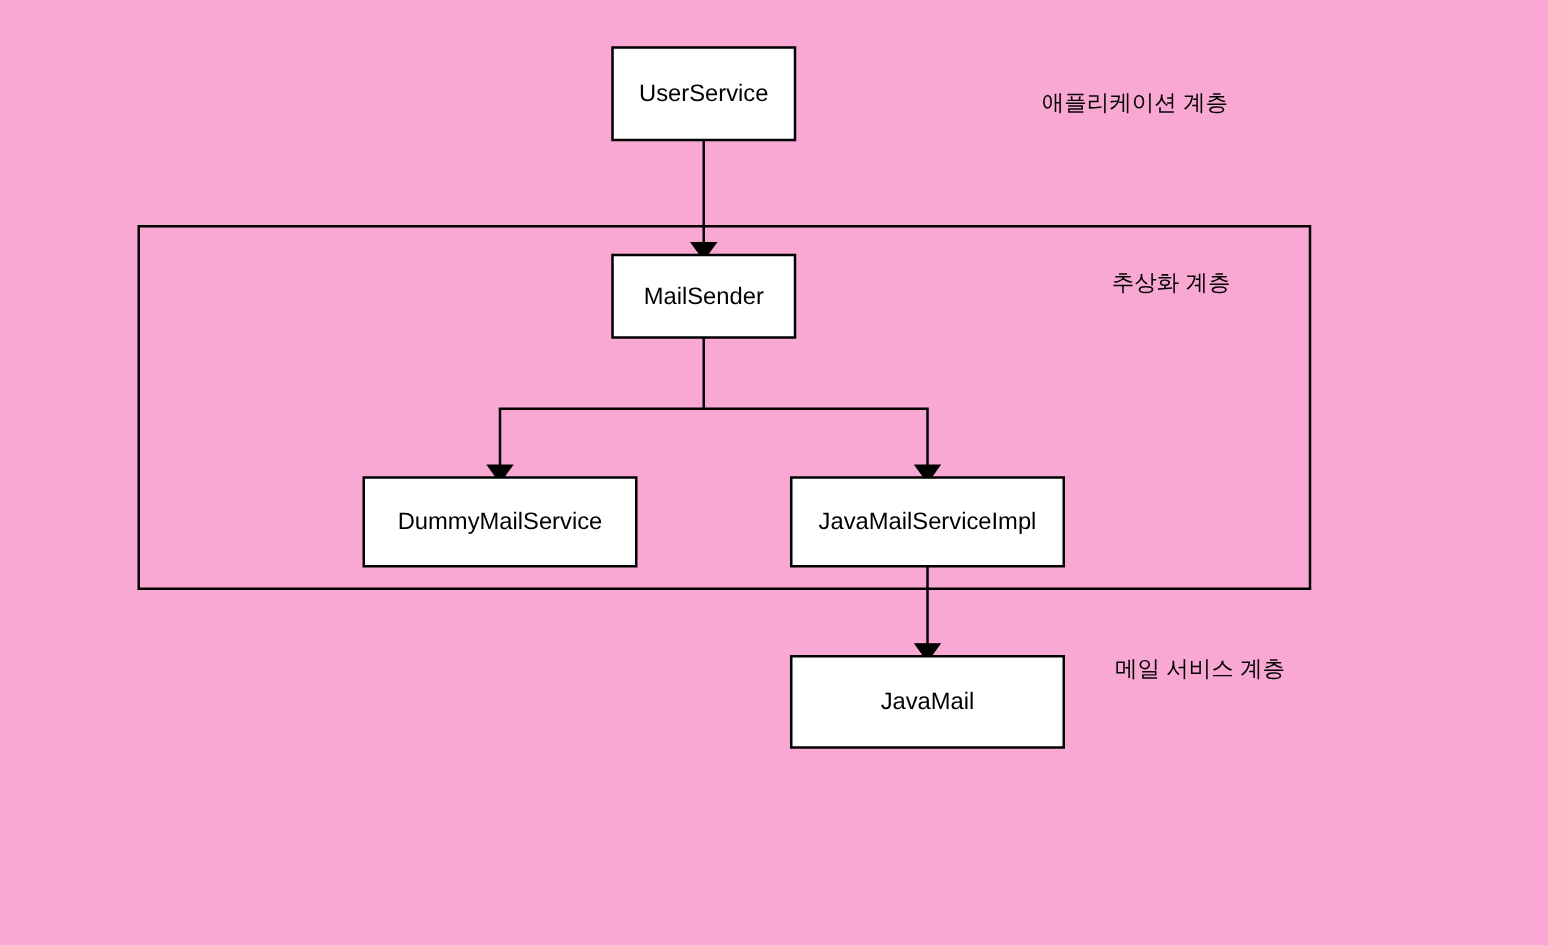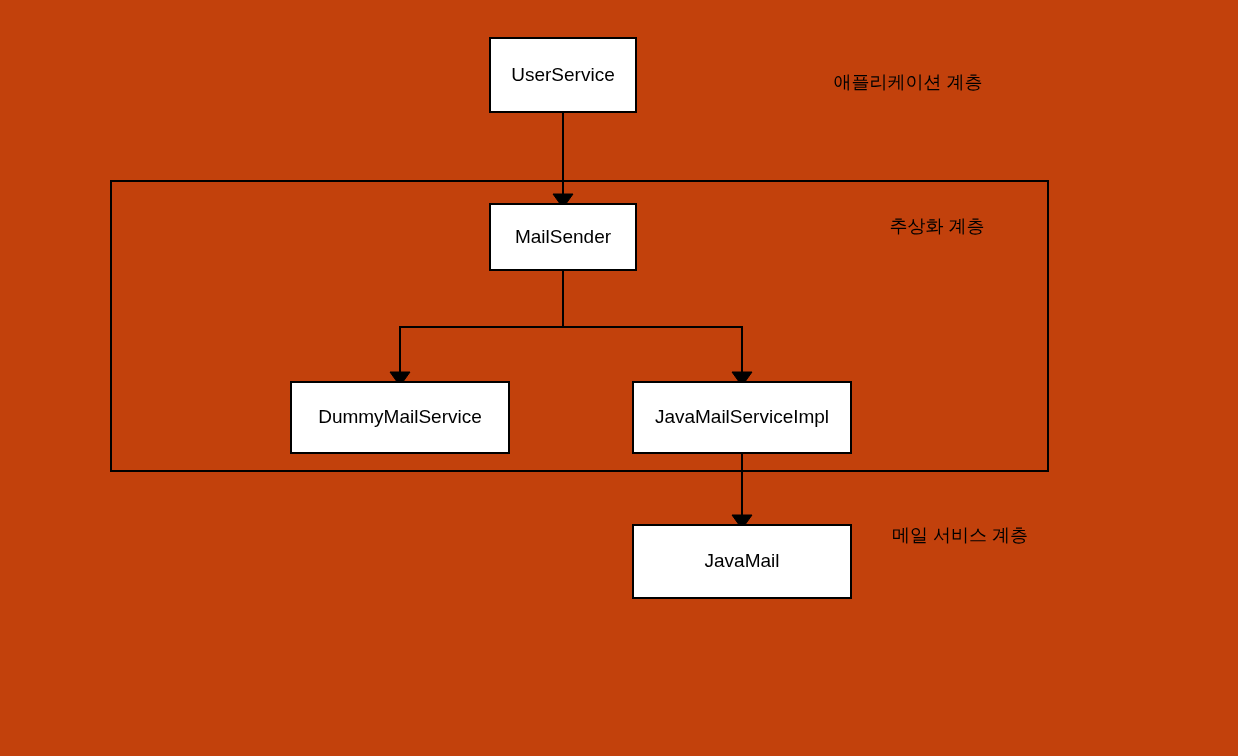--- a/index.html
+++ b/index.html
@@ -9,21 +9,21 @@
     background: #ffffff;
   }
   body {
     font-family: "Liberation Sans", "DejaVu Sans", sans-serif;
     color: #000000;
   }
   #canvas {
     position: relative;
     width: 1238px;
     height: 756px;
-    background: #c2410c;
+    background: #f9a8d4;
     overflow: hidden;
   }
   #diagram-svg {
     position: absolute;
     top: 0;
     left: 0;
     width: 1238px;
     height: 756px;
     display: block;
   }

